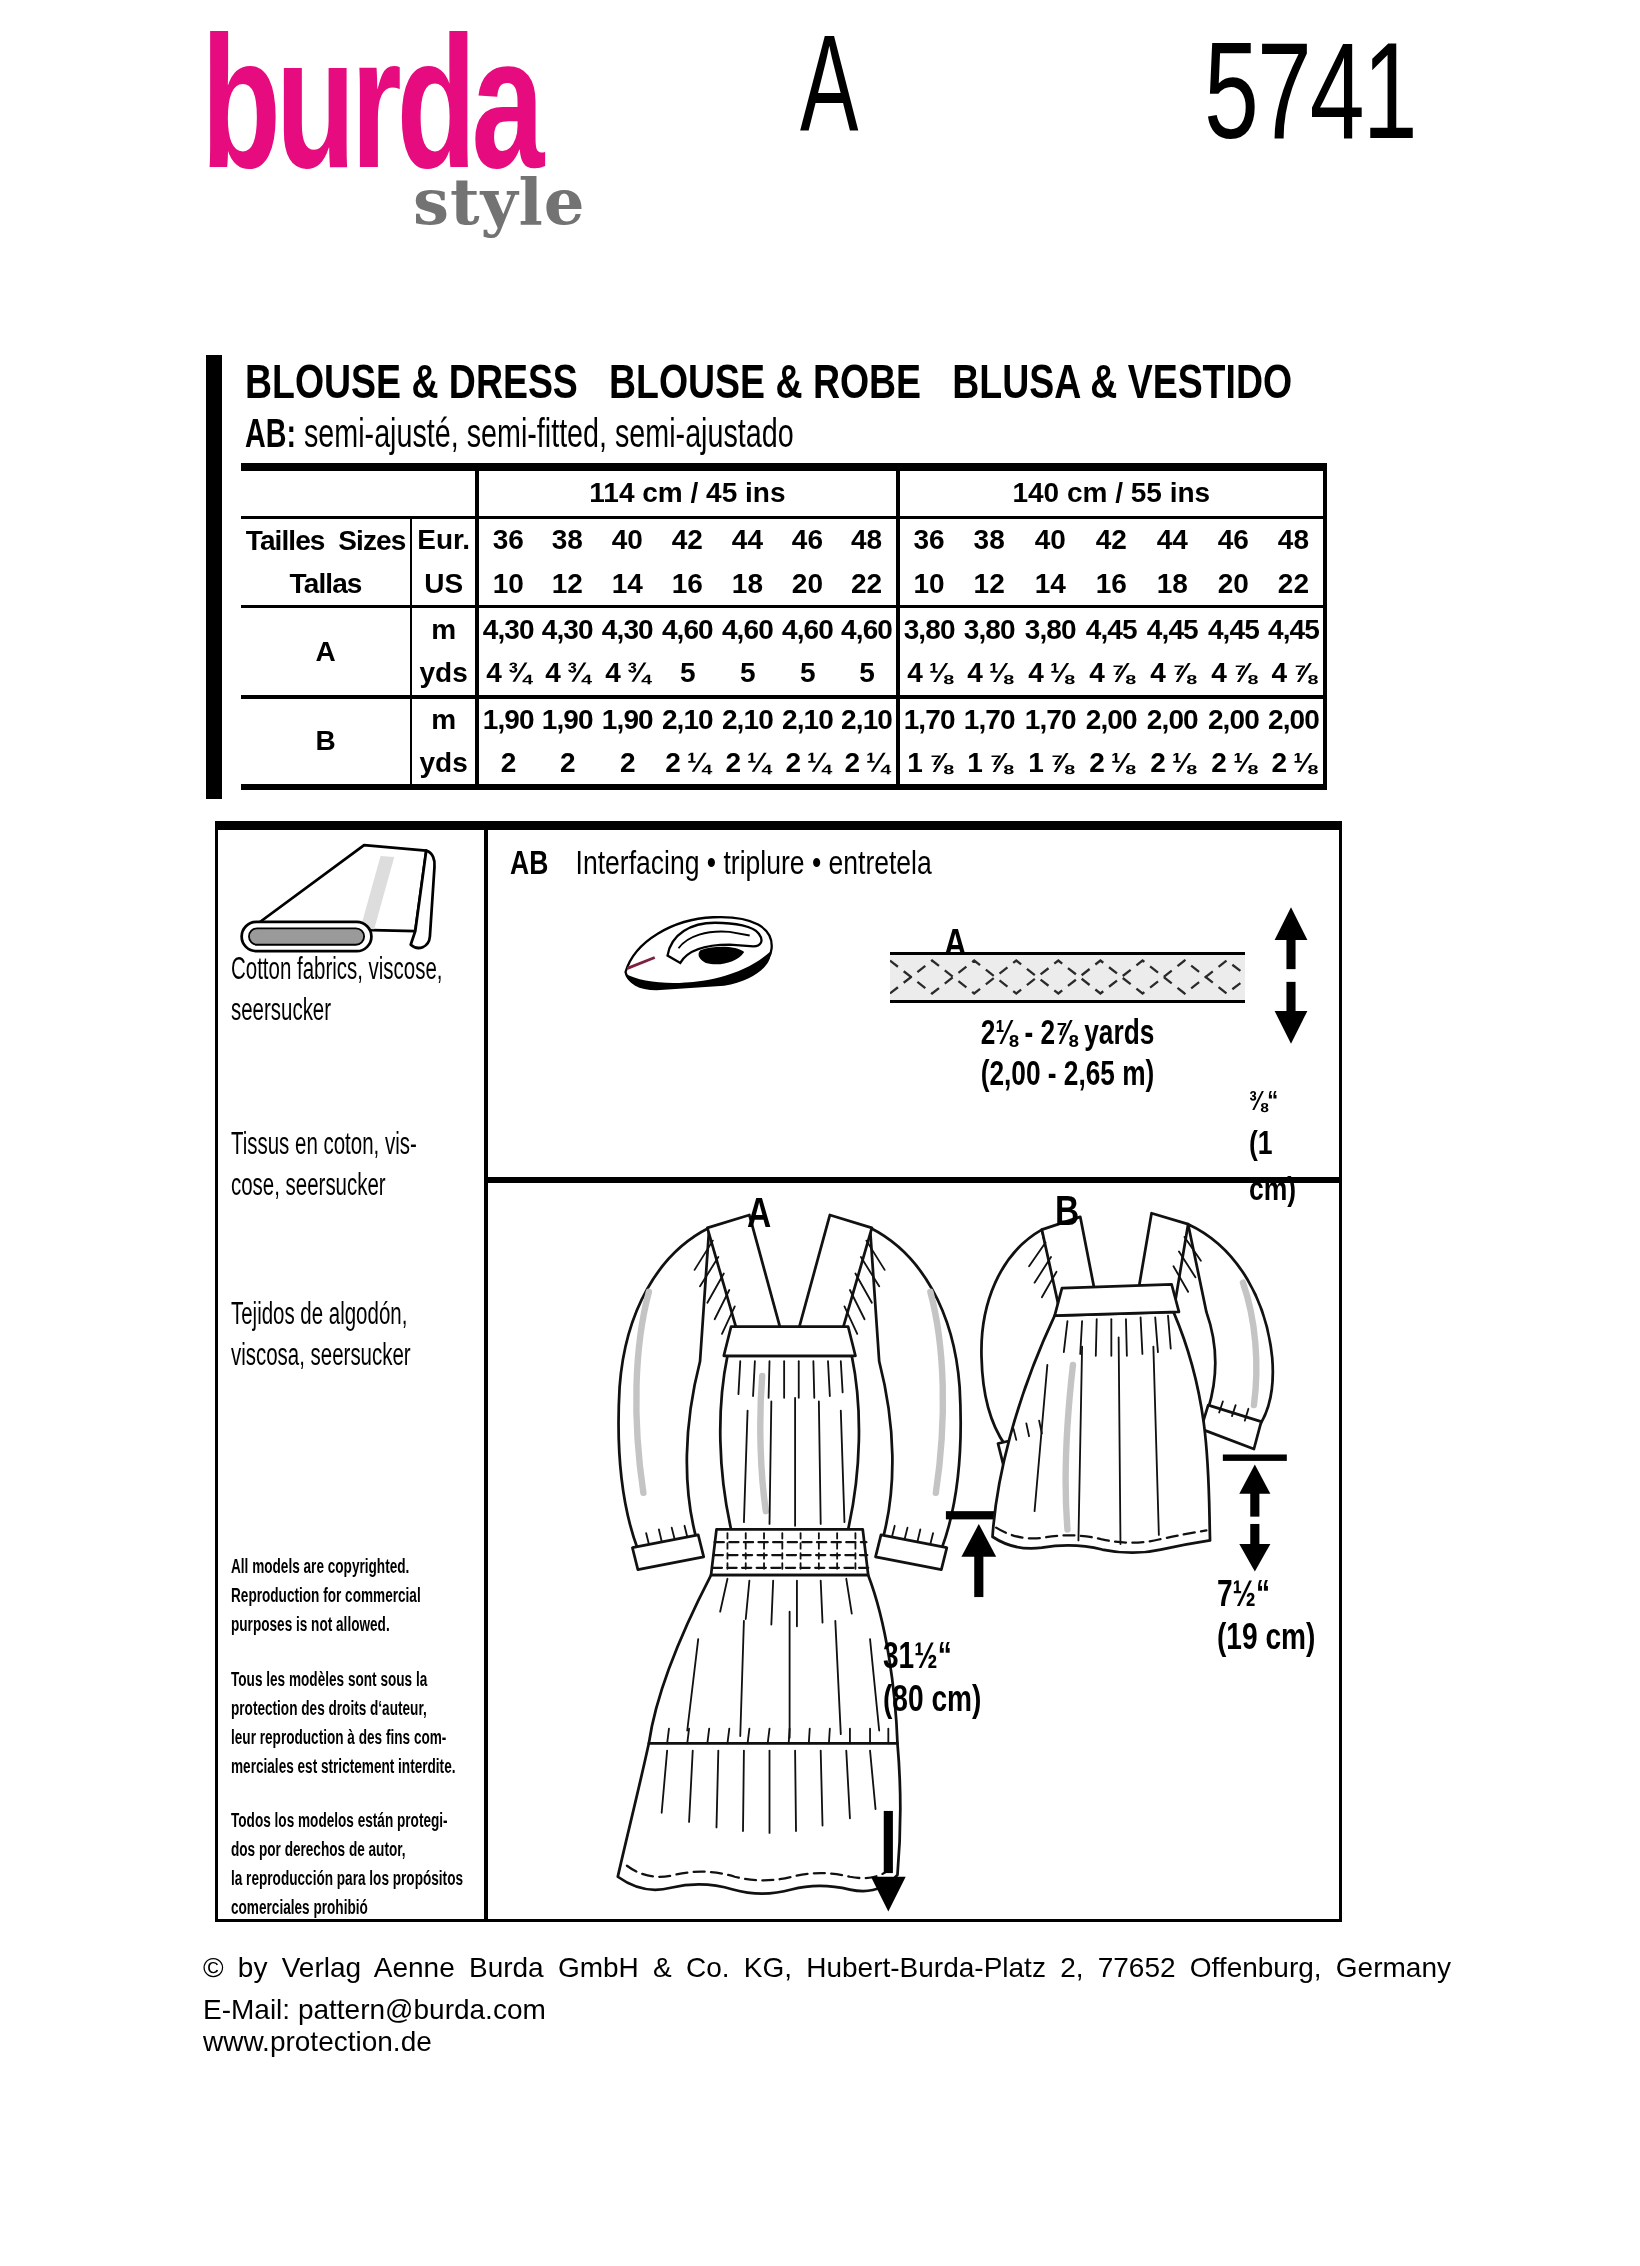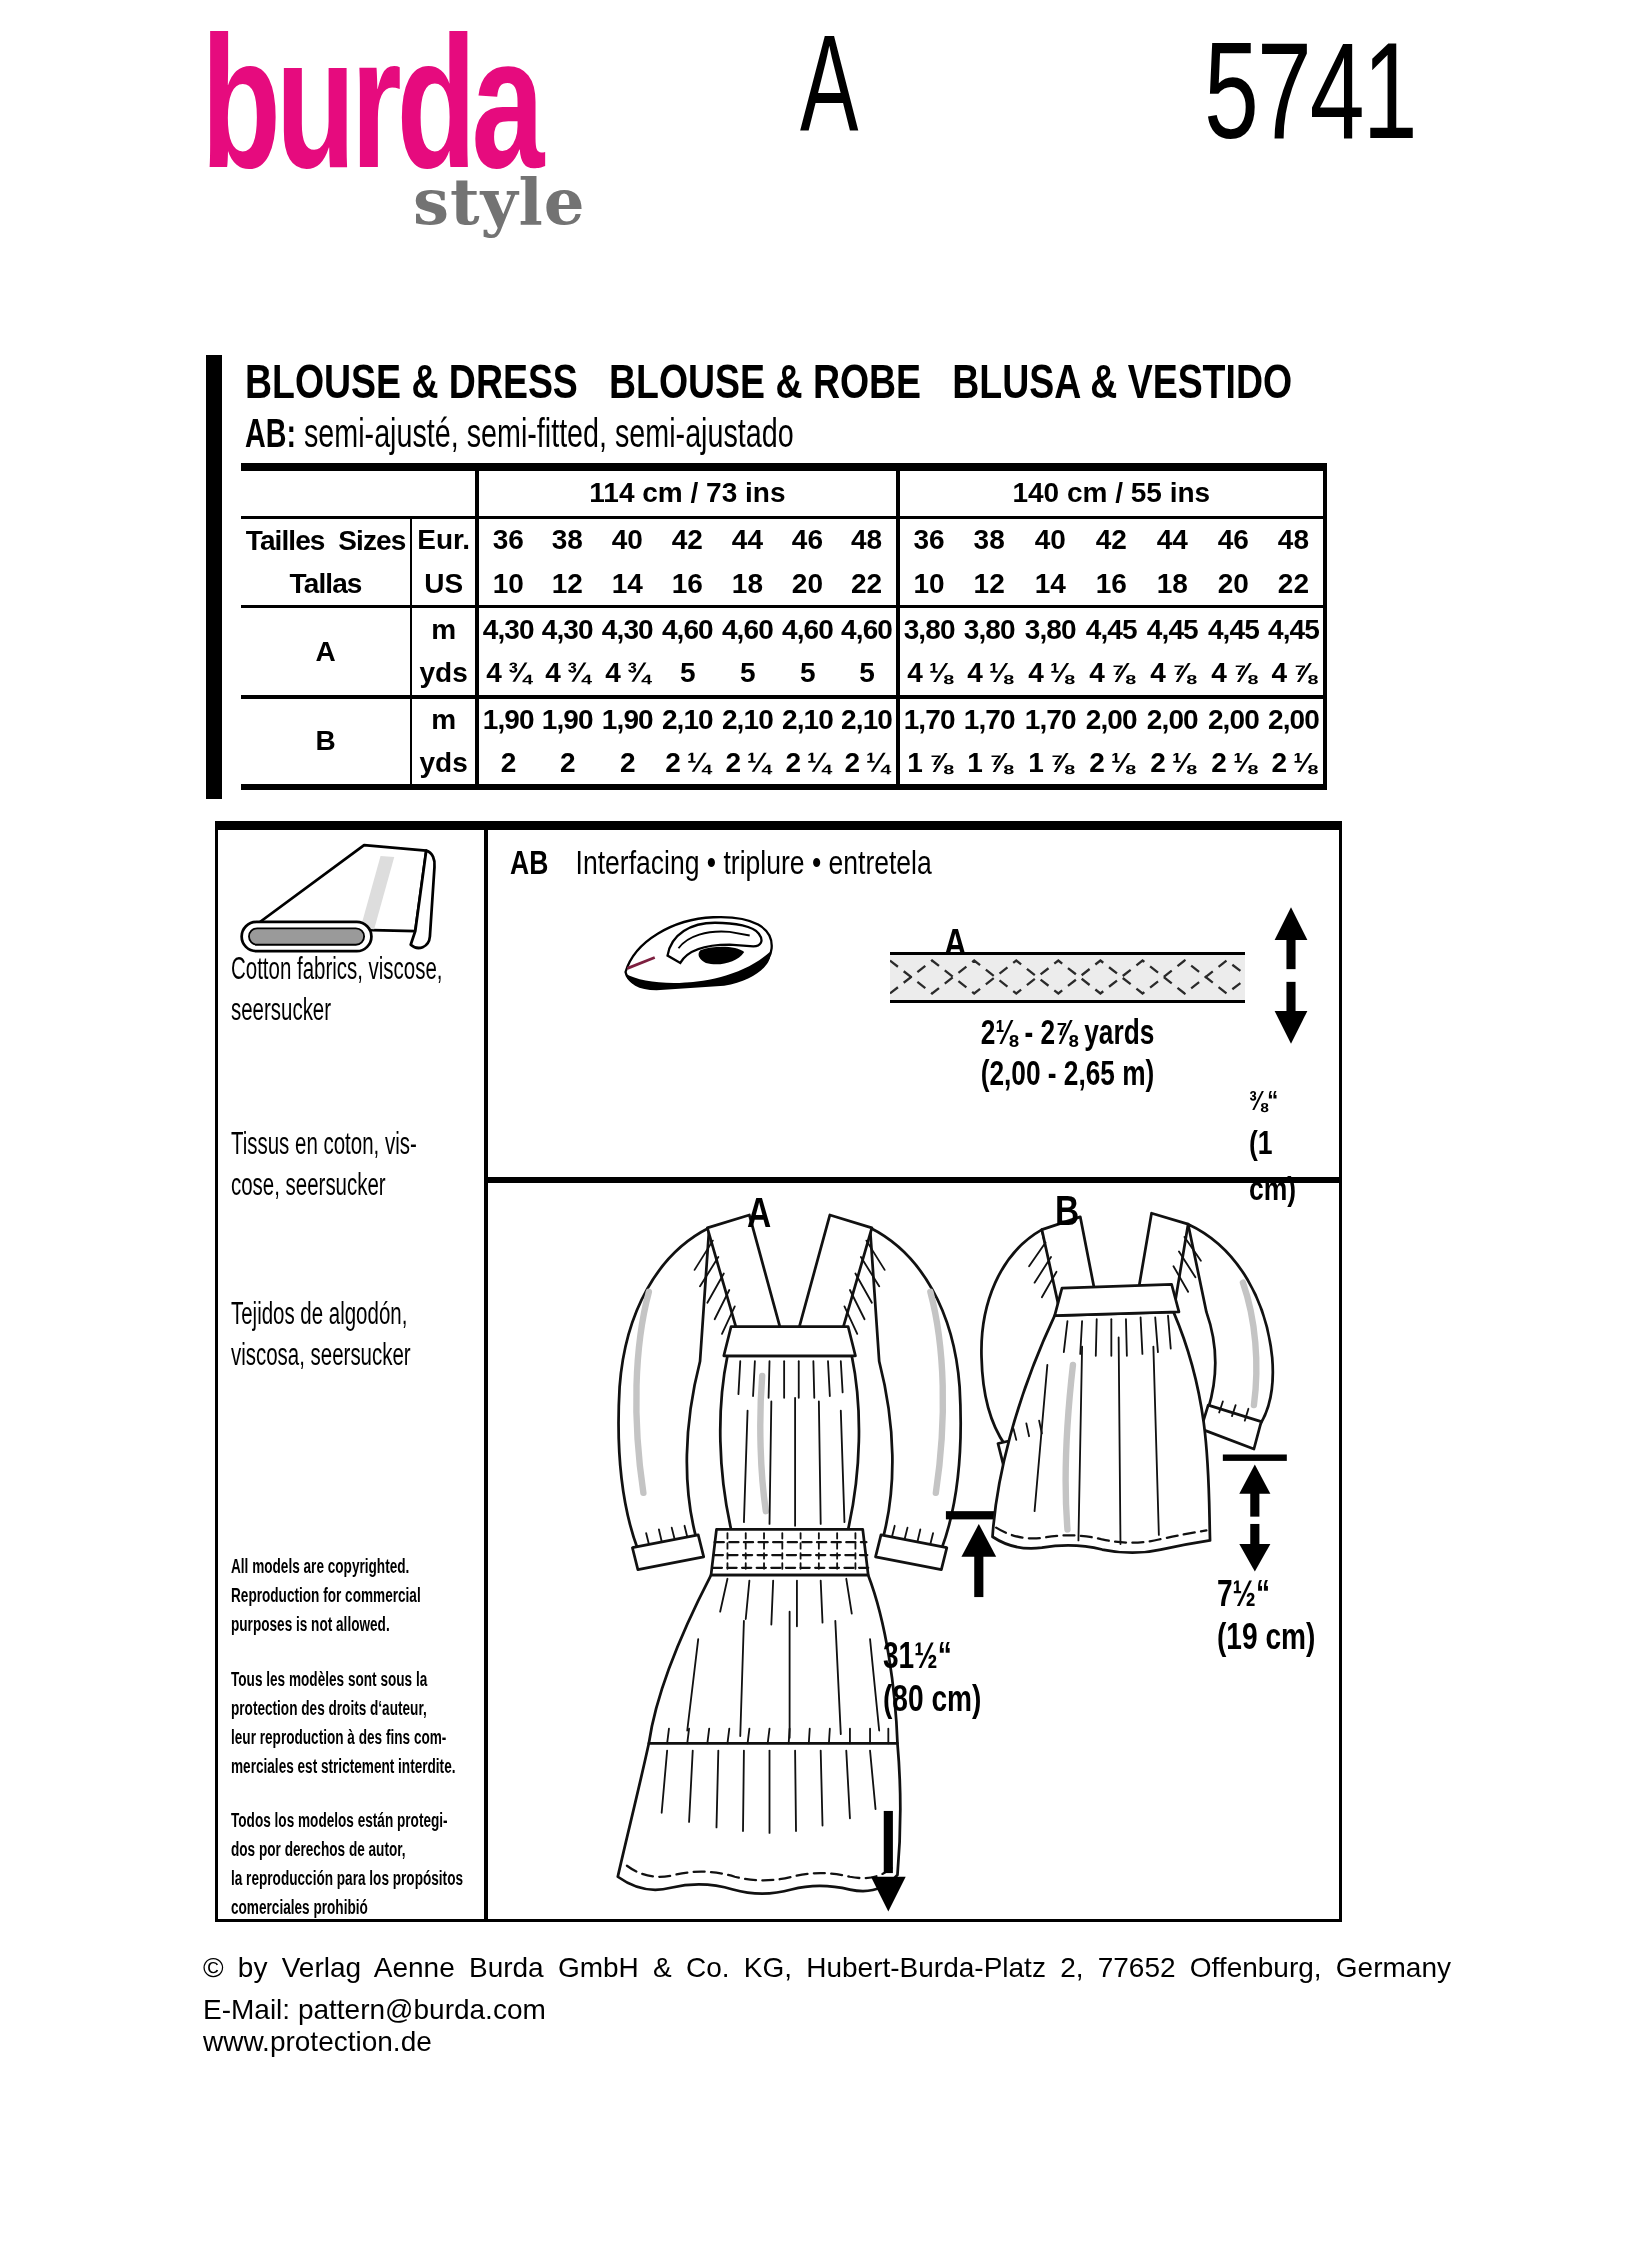--- a/index.html
+++ b/index.html
@@ -106,21 +106,21 @@
       <col style="width:61px">
       <col style="width:61px">
       <col style="width:61px">
       <col style="width:61px">
       <col style="width:61px">
       <col style="width:61px">
   </colgroup>
   <tbody>
       <tr class="h1">
     <td colspan="2" class="c-corner"></td>
-    <td colspan="7" class="c-gh">114 cm / 73 ins</td>
+    <td colspan="7" class="c-gh">114 cm / 45 ins</td>
     <td colspan="7" class="c-gh c-last">140 cm / 55 ins</td>
   </tr>
   <tr class="h2">
     <td rowspan="2" class="c-lbl">Tailles  Sizes
 Tallas</td>
     <td class="c-unit">Eur.</td>
     <td>36</td>
     <td>38</td>
     <td>40</td>
     <td>42</td>

